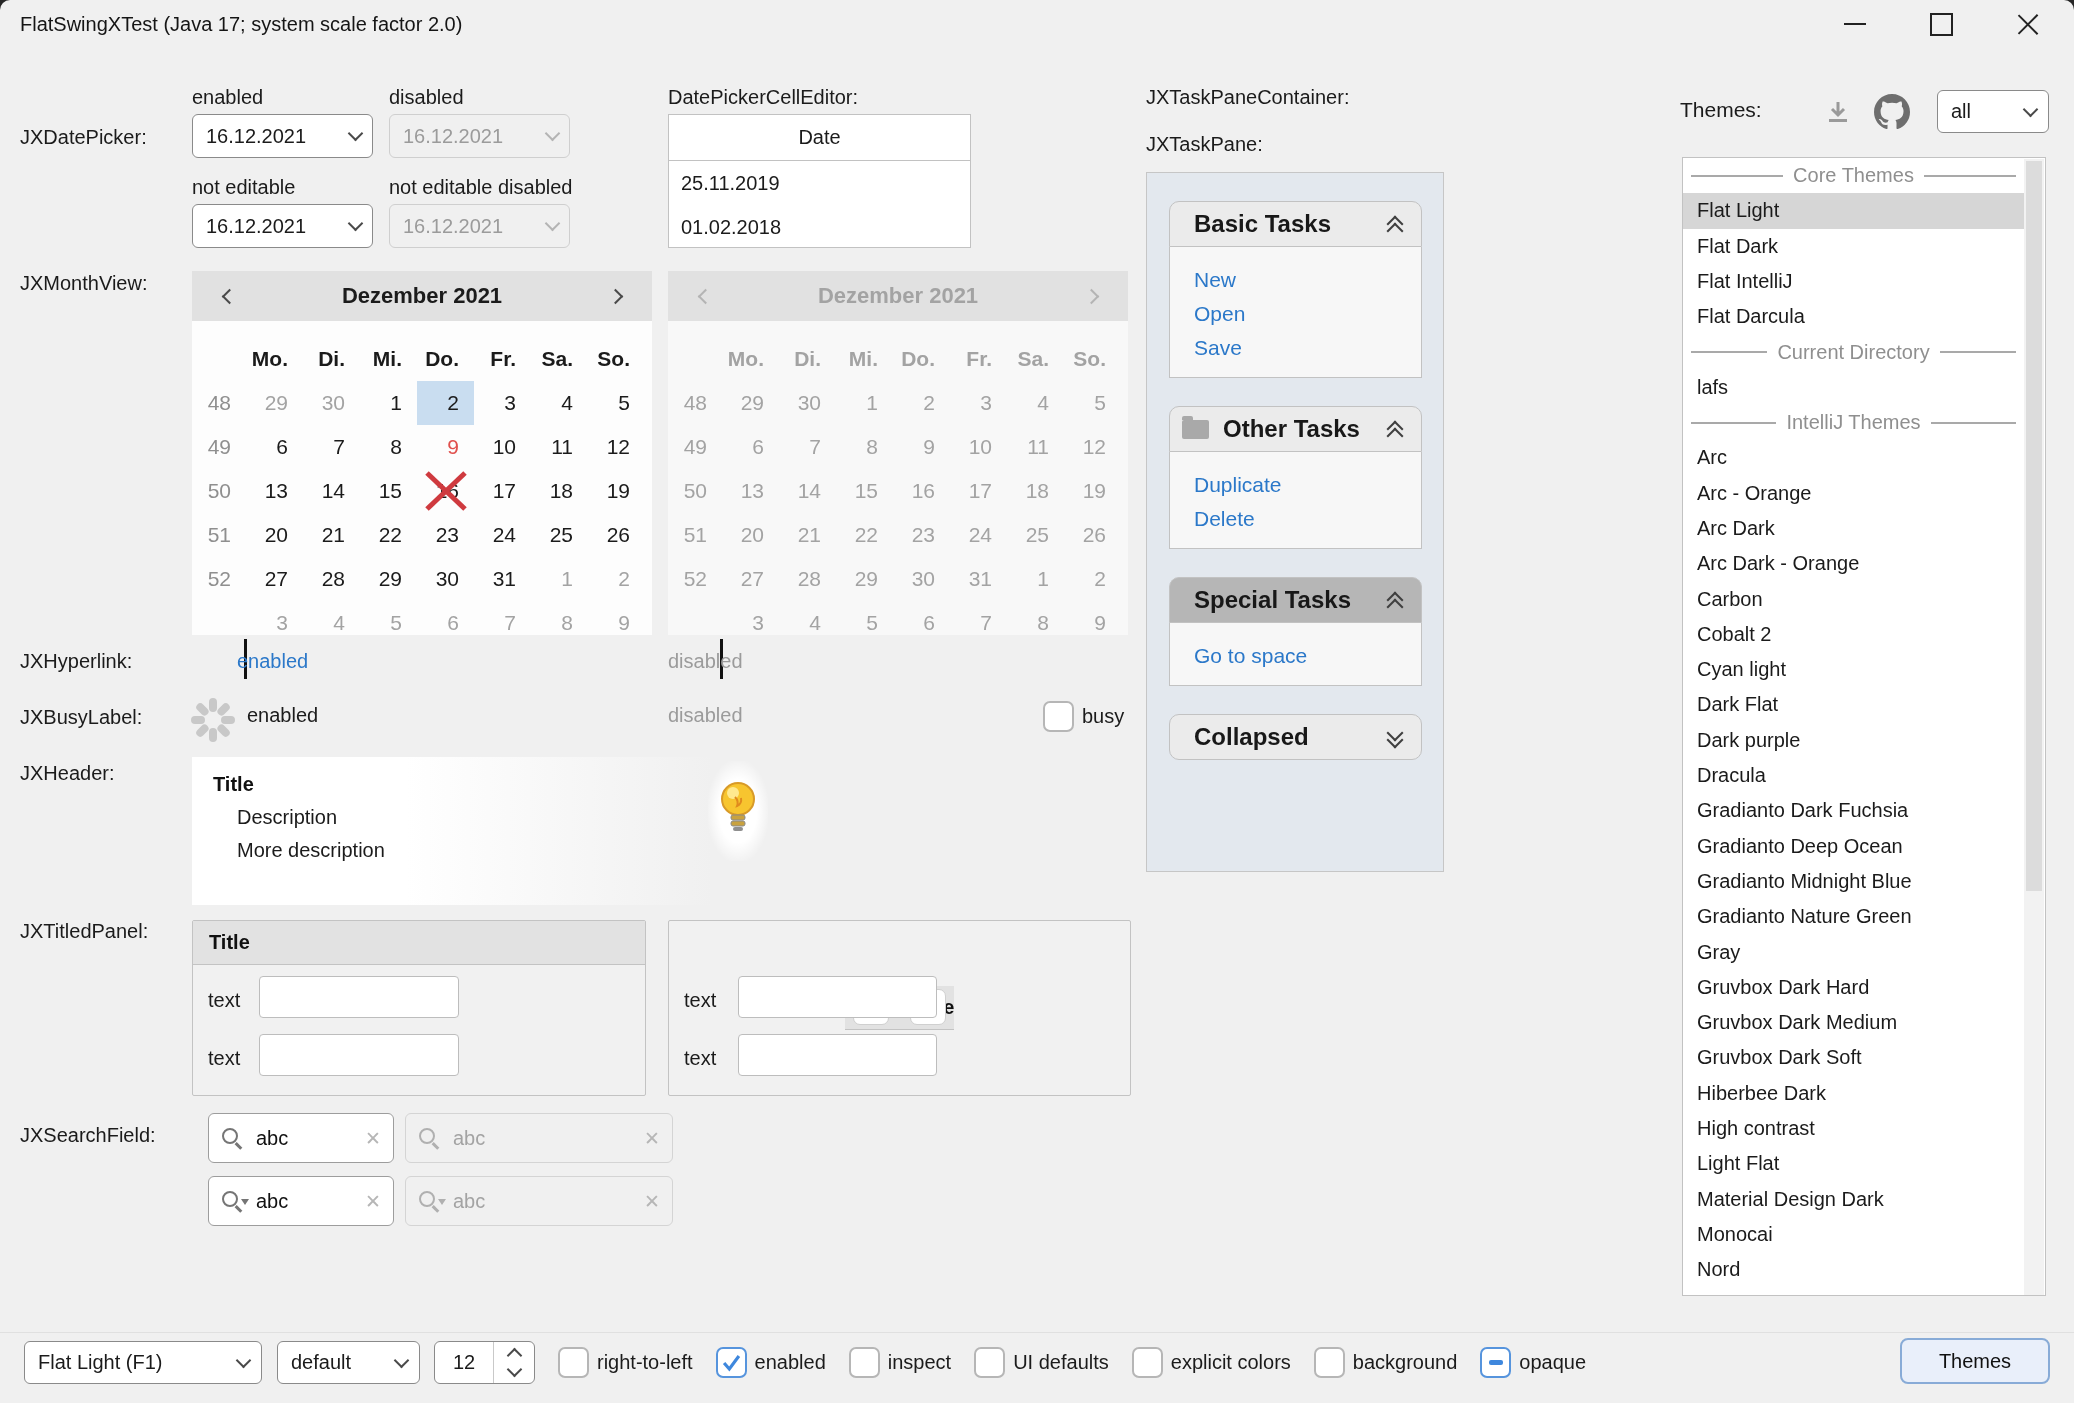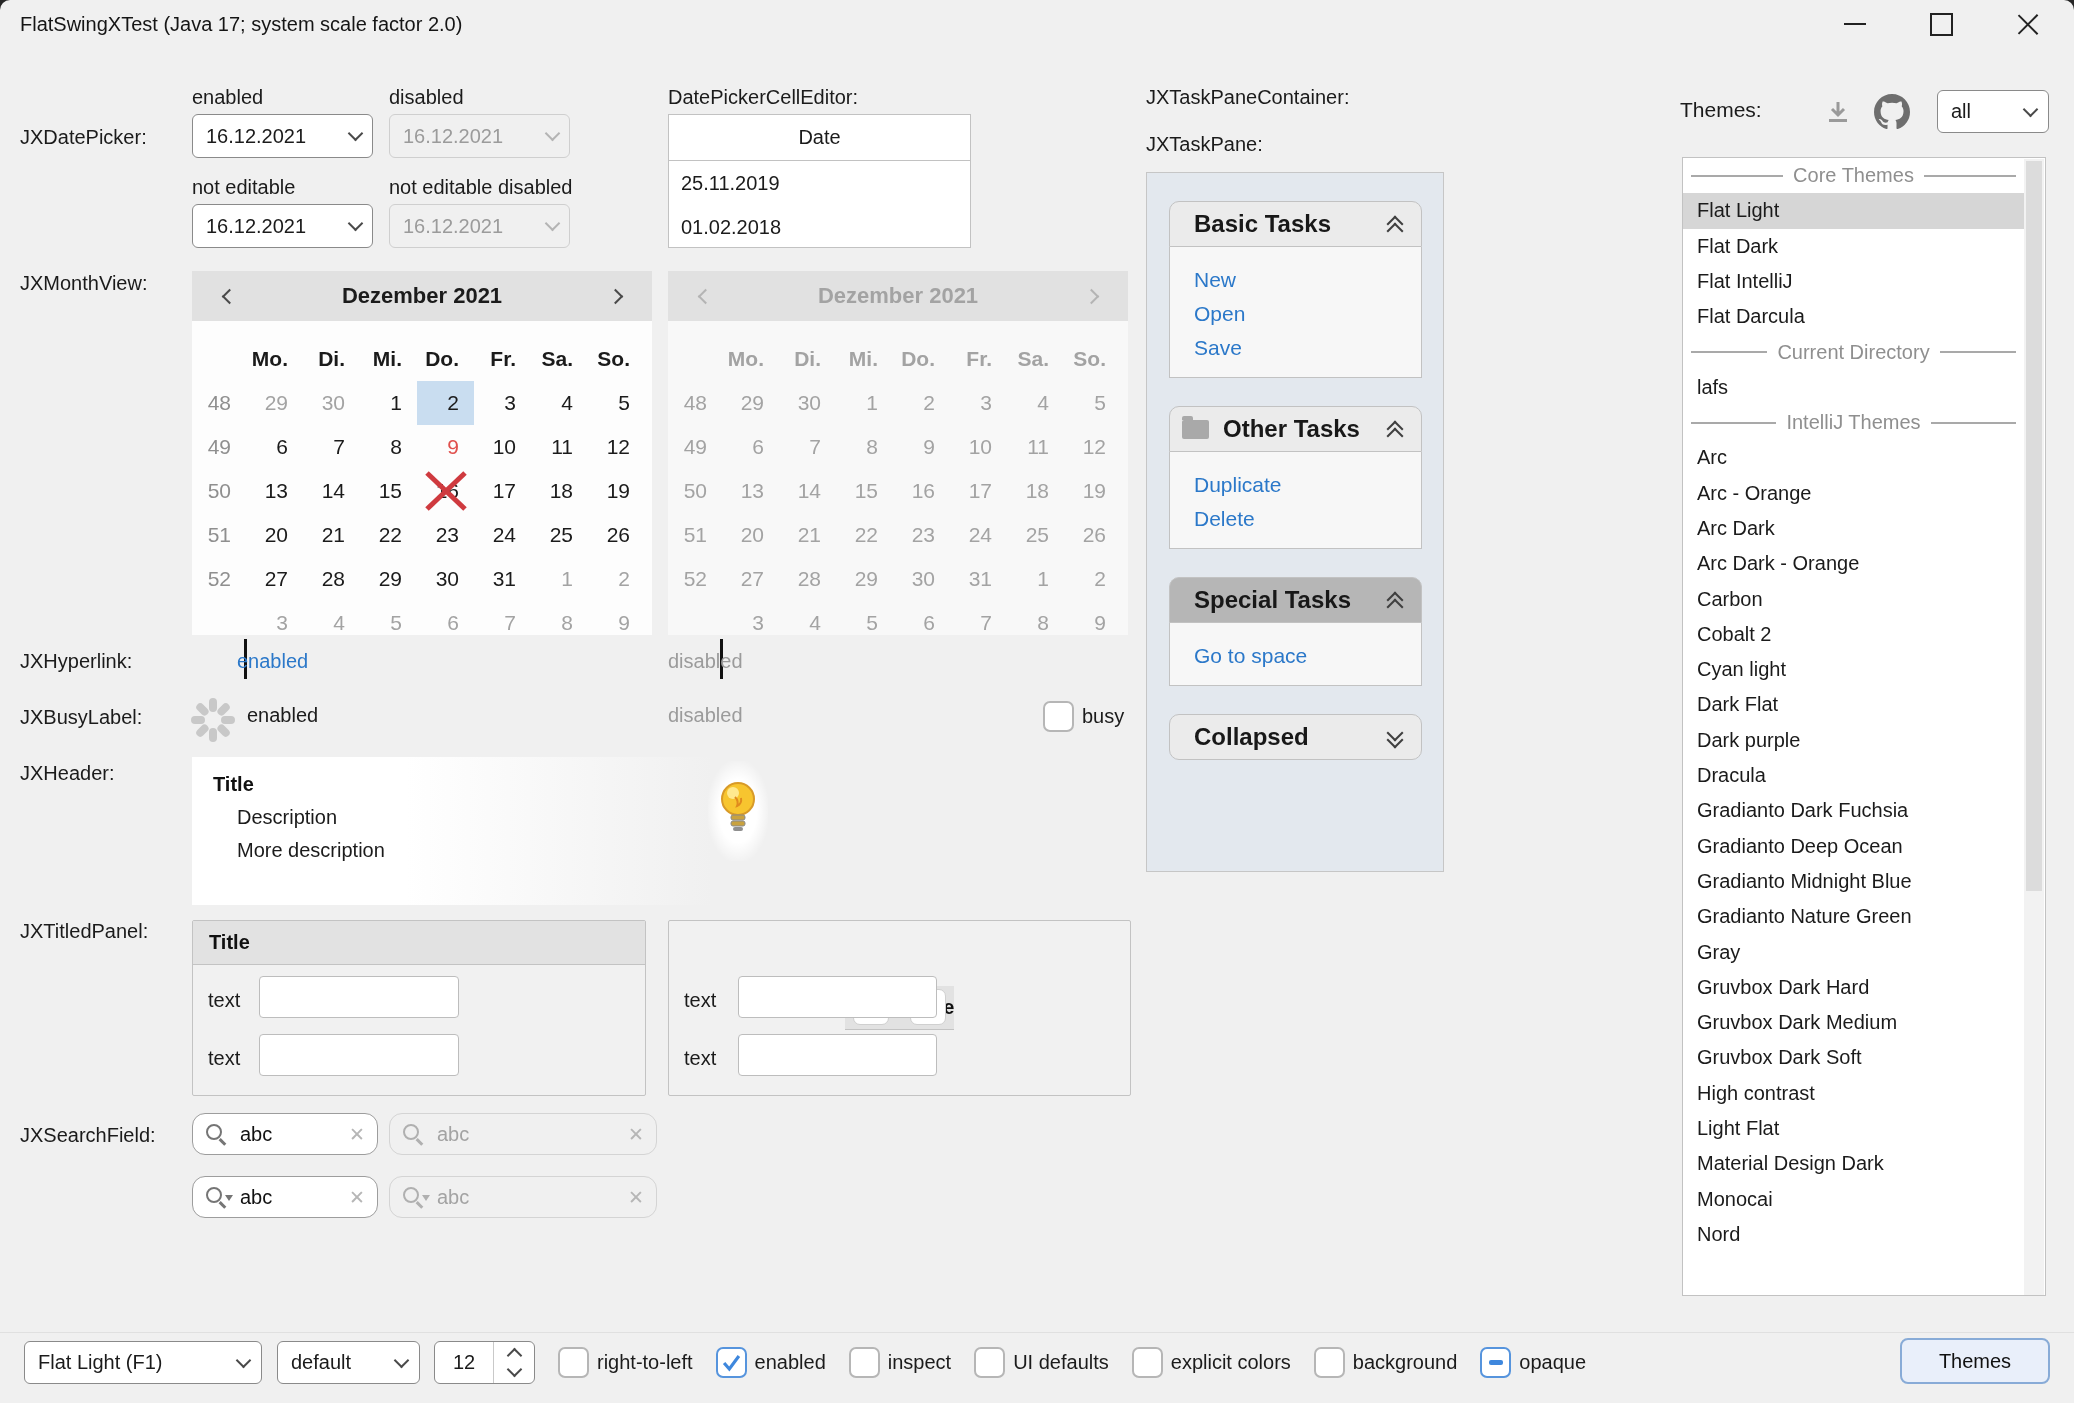--- a/index.html
+++ b/index.html
@@ -77,22 +77,22 @@
   .tpanel .hd{height:43px;background:#e2e2e2;border-bottom:1px solid #c3c3c3;display:flex;align-items:center;position:relative;}
   .tpanel .hd .ttl{font-size:20px;font-weight:bold;color:#111;margin-left:16px;}
   .tpanel.nav .hd .ttl{margin-left:69px;}
   .navbtn{position:absolute;top:3px;width:36px;height:36px;background:#fff;border:1px solid #d0d0d0;border-radius:7px;
     display:flex;align-items:center;justify-content:center;font-size:19px;color:#222;box-sizing:border-box;}
   .tpanel .row-lbl{position:absolute;font-size:20px;color:#1b1b1b;}
   .tpanel input{position:absolute;height:42px;background:#fff;border:1px solid #bdbdbd;border-radius:4px;box-sizing:border-box;
     font-size:20px;padding:0 10px;outline:none;}
 
   
-  .sfield{position:absolute;height:42px;background:#fff;border:1.5px solid #9d9d9d;border-radius:13px;
-    display:flex;align-items:center;font-size:20px;color:#111;box-sizing:border-box;}
+  .sfield{position:absolute;height:50px;background:#fff;border:1.5px solid #9d9d9d;border-radius:6px;
+    display:flex;align-items:center;font-size:20px;color:#111;box-sizing:border-box;margin-left:16px;}
   .sfield.disabled{background:#f0f0f0;border-color:#d4d4d4;color:#a3a3a3;}
   .mag{position:relative;width:30px;height:30px;margin-left:8px;flex:none;}
   .mag::before{content:'';position:absolute;left:5px;top:5px;width:12px;height:12px;border:2.6px solid #757575;border-radius:50%;}
   .mag::after{content:'';position:absolute;left:20px;top:19px;width:2.8px;height:8px;background:#757575;transform:rotate(-45deg);}
   .sfield.disabled .mag::before{border-color:#b0b0b0;} .sfield.disabled .mag::after{background:#b0b0b0;}
   .mag.caret .extra{position:absolute;right:-2px;top:13px;width:0;height:0;border-left:4.5px solid transparent;
     border-right:4.5px solid transparent;border-top:6px solid #757575;}
   .sfield.disabled .mag.caret .extra{border-top-color:#b0b0b0;}
   .sfield .sval{flex:1;padding-left:9px;}
   .sfield .clear{font-size:19px;color:#b6b6b6;padding-right:12px;}
@@ -539,20 +539,21 @@
         <div class="theme-item">Dark purple</div>
         <div class="theme-item">Dracula</div>
         <div class="theme-item">Gradianto Dark Fuchsia</div>
         <div class="theme-item">Gradianto Deep Ocean</div>
         <div class="theme-item">Gradianto Midnight Blue</div>
         <div class="theme-item">Gradianto Nature Green</div>
         <div class="theme-item">Gray</div>
         <div class="theme-item">Gruvbox Dark Hard</div>
         <div class="theme-item">Gruvbox Dark Medium</div>
         <div class="theme-item">Gruvbox Dark Soft</div>
+        <div class="theme-item">Hiberbee Dark</div>
         <div class="theme-item">High contrast</div>
         <div class="theme-item">Light Flat</div>
         <div class="theme-item">Material Design Dark</div>
         <div class="theme-item">Monocai</div>
         <div class="theme-item">Nord</div>
       </div>
     <div id="theme-scroll">
       <div id="theme-thumb"></div>
     </div>
   </div>

